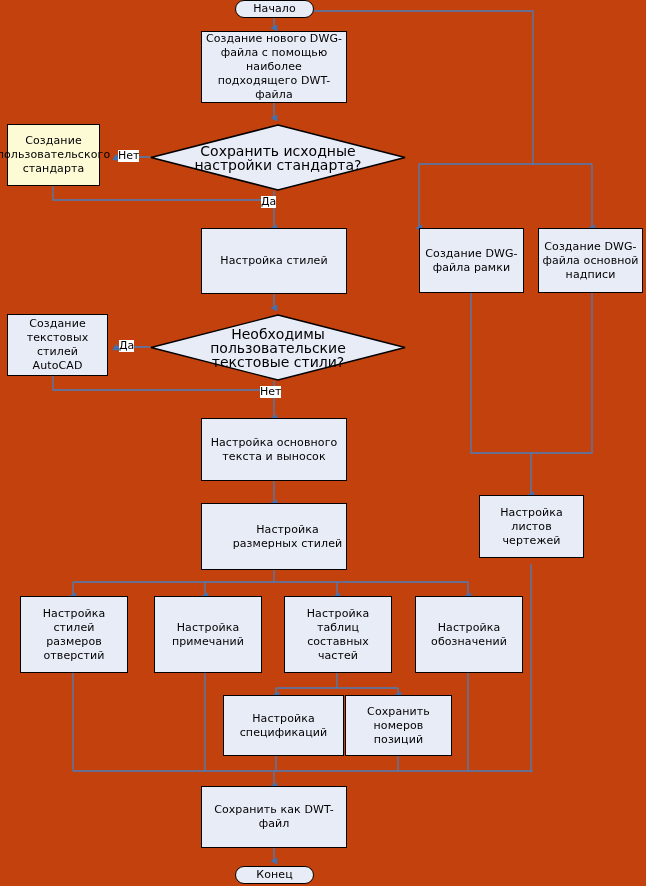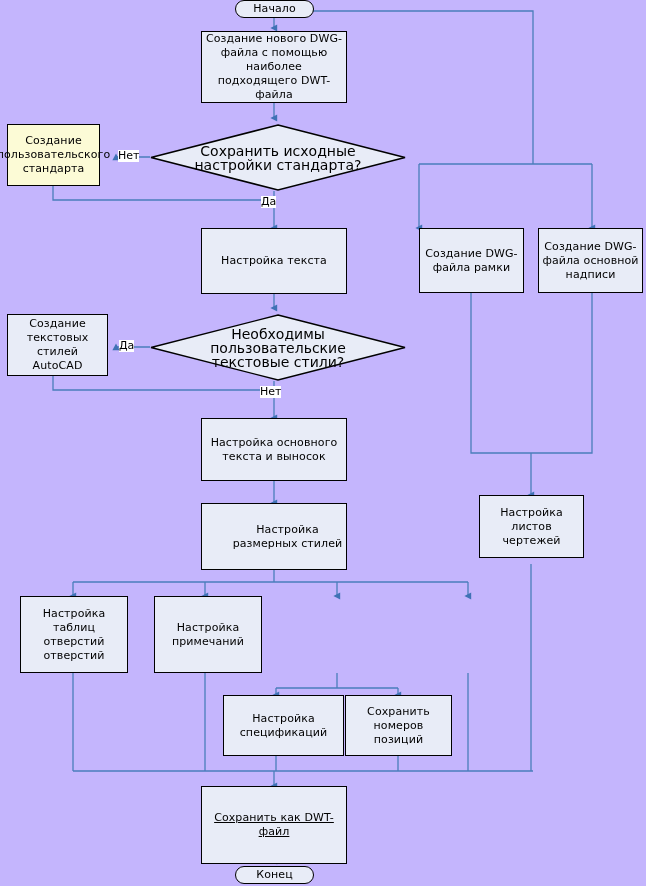--- a/index.html
+++ b/index.html
@@ -7,21 +7,21 @@
     padding: 0;
     background: #ffffff;
   }
   body {
     font-family: "DejaVu Sans", "Liberation Sans", sans-serif;
   }
   #canvas {
     position: relative;
     width: 646px;
     height: 886px;
-    background: #c4b5fd;
+    background: #c2410c;
     overflow: hidden;
   }
   .node {
     position: absolute;
     box-sizing: border-box;
     display: flex;
     align-items: center;
     justify-content: center;
     text-align: center;
     color: #000000;
@@ -172,21 +172,21 @@
 
     <div class="node process-alt" style="left:7px; top:124px; width:93px; height:62px;">
       <span>Создание пользовательского стандарта</span>
     </div>
 
     <div class="edgelabel" style="left:118px; top:150px;">Нет</div>
 
     <div class="edgelabel" style="left:261px; top:196px;">Да</div>
 
     <div class="node process" style="left:201px; top:228px; width:146px; height:66px;">
-      <span>Настройка текста</span>
+      <span>Настройка стилей</span>
     </div>
 
     <div class="decision" style="left:150px; top:314px; width:256px; height:67px;">
       <svg width="256" height="67" viewBox="0 0 256 67">
         <polygon points="128,1 255,33.5 128,66 1,33.5" fill="#e8ecf7" stroke="#000000" stroke-width="1.3"></polygon>
       </svg>
       <div class="dlabel">Необходимы пользовательские текстовые стили?</div>
     </div>
 
     <div class="node process" style="left:7px; top:314px; width:101px; height:62px;">
@@ -211,38 +211,44 @@
 
     <div class="node process" style="left:538px; top:228px; width:105px; height:65px;">
       <span>Создание DWG-файла основной надписи</span>
     </div>
 
     <div class="node process" style="left:479px; top:495px; width:105px; height:63px;">
       <span>Настройка листов чертежей</span>
     </div>
 
     <div class="node process" style="left:20px; top:596px; width:108px; height:77px;">
-      <span>Настройка таблиц отверстий отверстий</span>
+      <span>Настройка стилей размеров отверстий</span>
     </div>
 
     <div class="node process" style="left:154px; top:596px; width:108px; height:77px;">
       <span>Настройка примечаний</span>
     </div>
 
-
+    <div class="node process" style="left:284px; top:596px; width:108px; height:77px;">
+      <span>Настройка таблиц составных частей</span>
+    </div>
+
+    <div class="node process" style="left:415px; top:596px; width:108px; height:77px;">
+      <span>Настройка обозначений</span>
+    </div>
 
     <div class="node process" style="left:223px; top:695px; width:121px; height:61px;">
       <span>Настройка спецификаций</span>
     </div>
 
     <div class="node process" style="left:345px; top:695px; width:107px; height:61px;">
       <span>Сохранить номеров позиций</span>
     </div>
 
-    <div class="node process" style="left:201px; top:786px; width:146px; height:78px;text-decoration:underline;">
+    <div class="node process" style="left:201px; top:786px; width:146px; height:62px;">
       <span>Сохранить как DWT-файл</span>
     </div>
 
     <div class="node terminal" style="left:235px; top:866px; width:79px; height:18px;">
       <span>Конец</span>
     </div>
 
   </div>
 </div>
 

